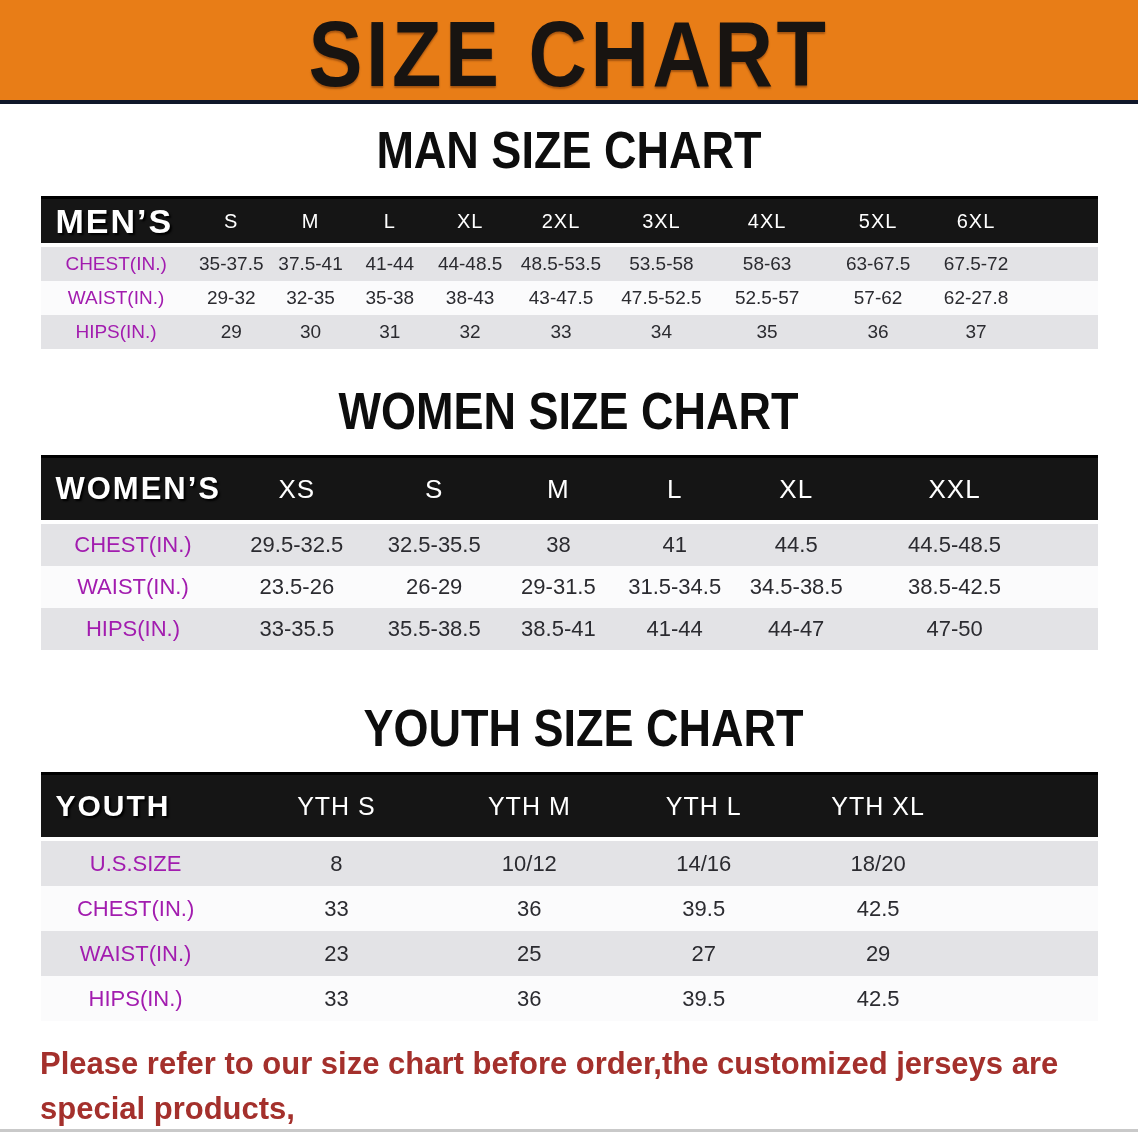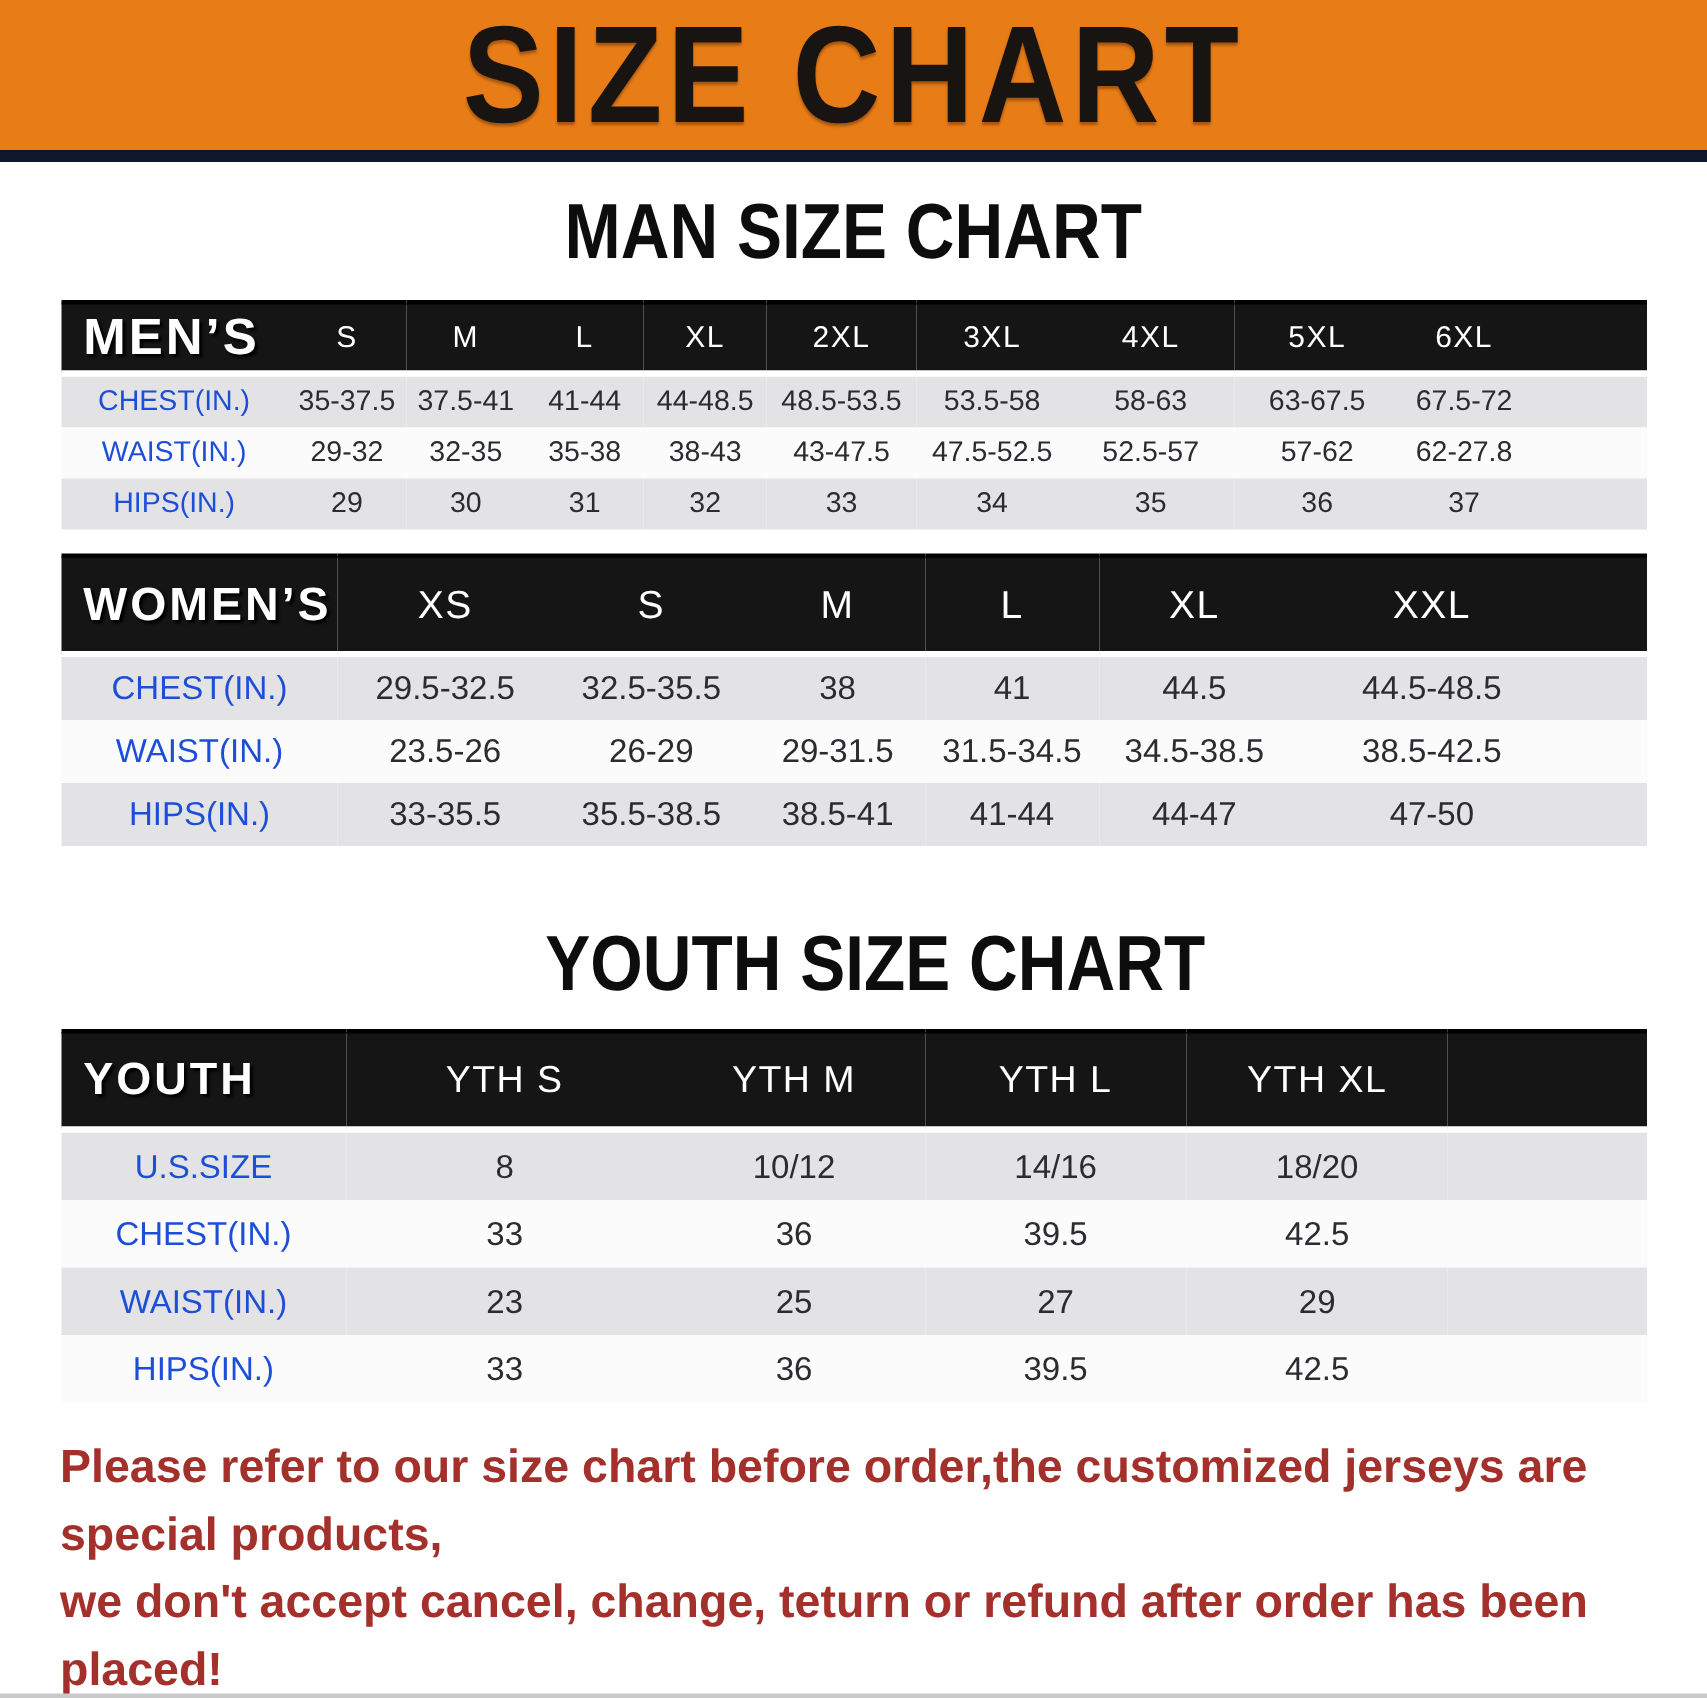--- a/index.html
+++ b/index.html
@@ -2,22 +2,22 @@
 <html><head>
 <meta charset="utf-8">
 <style>
   html,body{margin:0;padding:0;}
   body{
     width:1138px;height:1132px;position:relative;overflow:hidden;
     background:#ffffff;font-family:"Liberation Sans",sans-serif;
   }
   
   .banner{
-    height:100px;border-bottom:8px solid #0f172a;
-    display:flex;align-items:center;justify-content:center;
+    height:100px;border-bottom:4px solid #0f172a;
+    display:flex;align-items:flex-end;justify-content:center;
   }
   .banner .condensed{
     font-size:92px;font-weight:bold;color:#181411;letter-spacing:4px;
     transform:scale(0.88,1.0);text-shadow:0 2px 2px rgba(40,10,0,0.35);
   }
   .condensed{display:inline-block;white-space:nowrap;transform-origin:center;}
   
   h2.section-heading{
     text-align:center;color:#0d0d0d;font-weight:bold;margin:0;line-height:1.12;
   }
@@ -37,21 +37,21 @@
     border-top:3px solid #000;border-bottom:4px solid #ffffff;
     font-weight:normal;letter-spacing:1px;
   }
   table.size-table thead th.corner{
     text-align:left;padding-left:15px;font-weight:bold;letter-spacing:2px;
     text-shadow:2px 2px 2px #000;
   }
   table.size-table tbody tr:nth-child(odd){background:#e3e3e6;}
   table.size-table tbody tr:nth-child(even){background:#fbfbfc;}
   table.size-table tbody td{color:#2b2b30;}
-  table.size-table tbody td.rowlabel{color:#1d4ed8;}
+  table.size-table tbody td.rowlabel{color:#a21caf;}
   
   .tbl-men{margin-top:18px !important;}
   .tbl-men thead th{height:44px;font-size:20px;}
   .tbl-men thead th.corner{font-size:34px;}
   .tbl-men tbody td{height:34px;font-size:19px;}
   .tbl-men th:last-child,.tbl-men td:last-child{padding-right:79px;}
   
   .tbl-women{margin-top:16px !important;}
   .tbl-women thead th{height:62px;font-size:26px;}
   .tbl-women thead th.corner{font-size:31px;}
@@ -144,20 +144,21 @@
             <td class="val">34</td>
             <td class="val">35</td>
             <td class="val">36</td>
             <td class="val">37</td>
           </tr>
         </tbody>
       </table>
   </section>
 
   <section>
+    <h2 class="section-heading heading-women"><span class="condensed">WOMEN SIZE CHART</span></h2>
     <table class="size-table tbl-women">
         <colgroup>
           <col style="width: 17.5%;">
           <col style="width: 13.5%;">
           <col style="width: 12.5%;">
           <col style="width: 11%;">
           <col style="width: 11%;">
           <col style="width: 12%;">
           <col style="width: 22.5%;">
         </colgroup>

